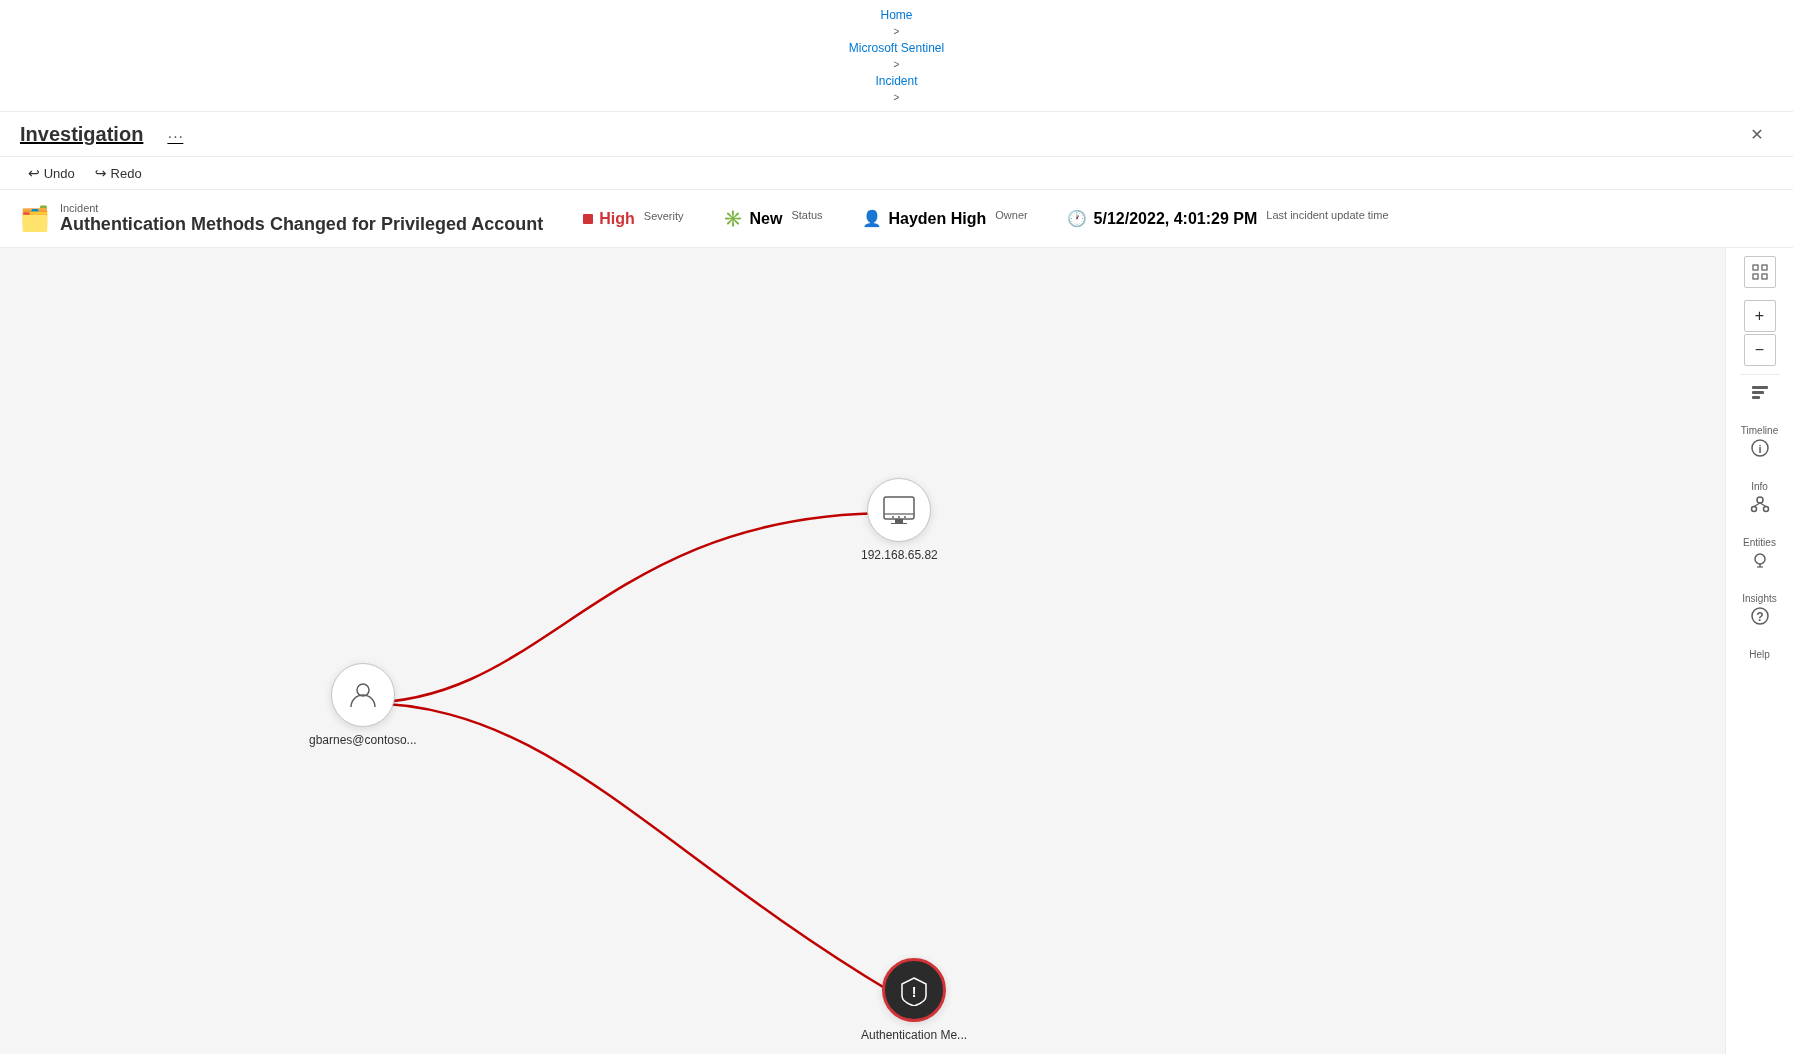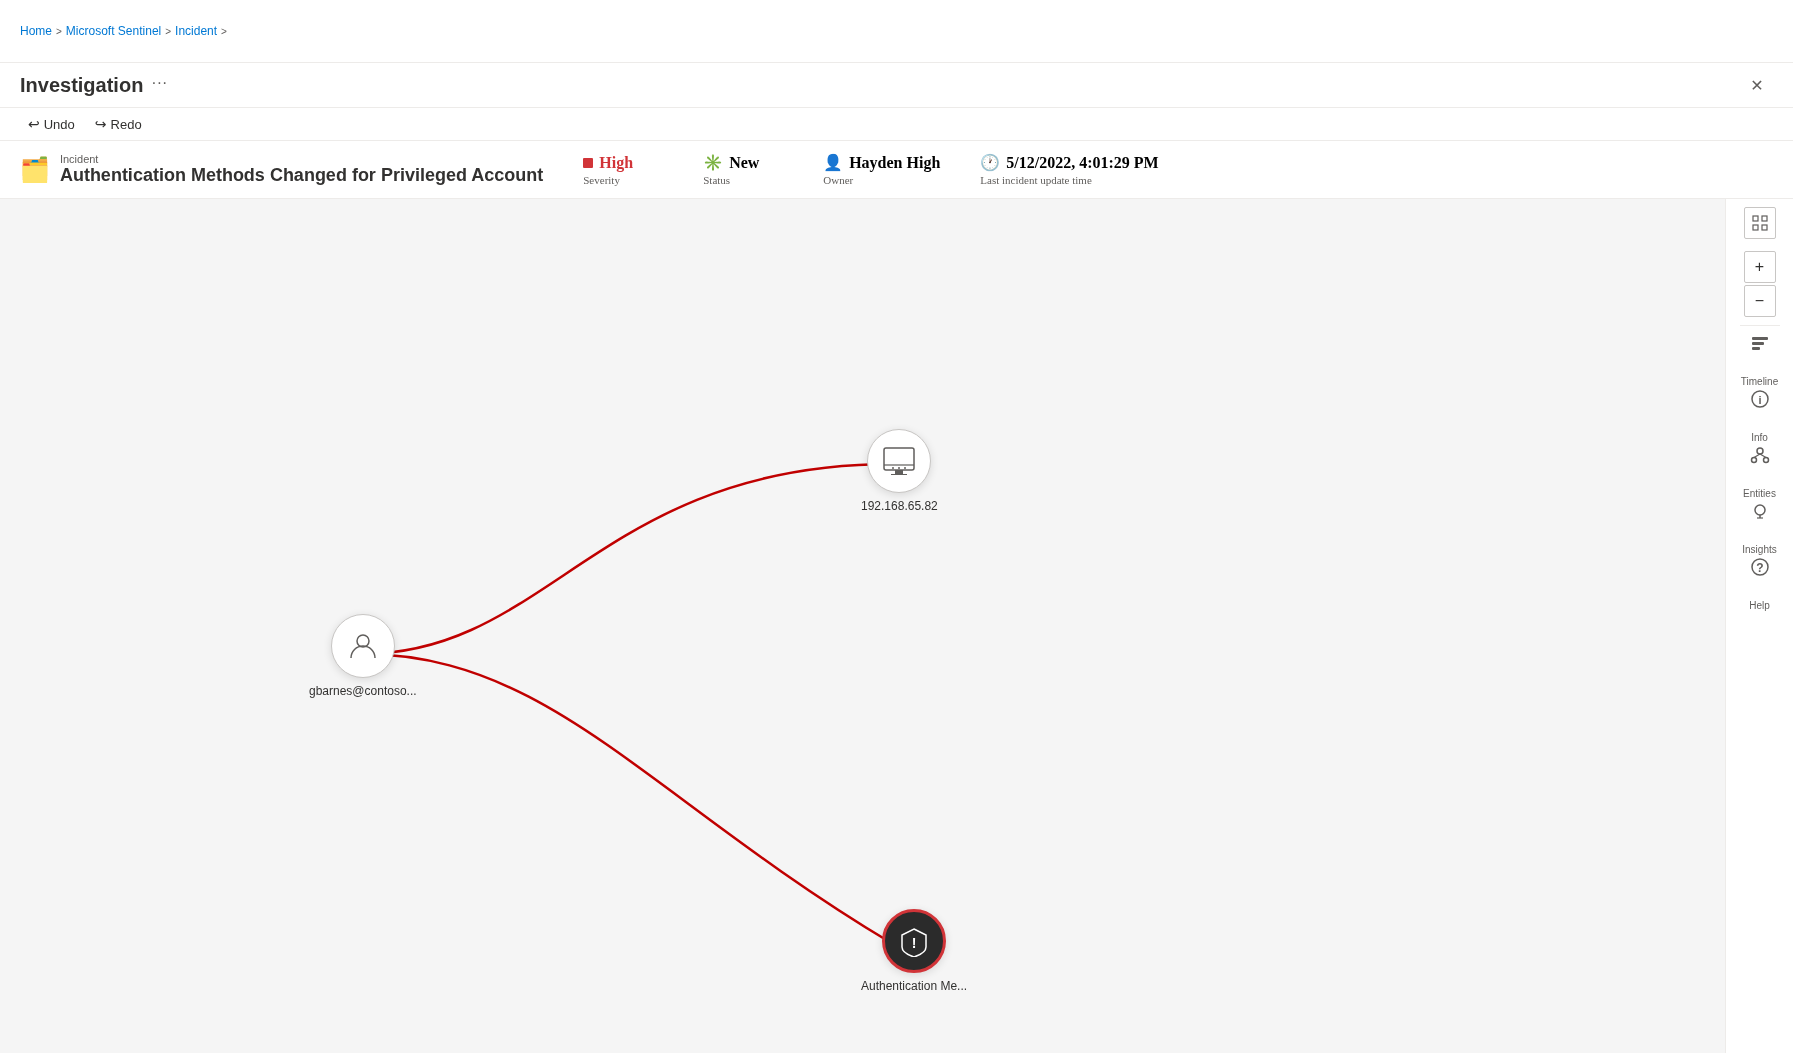--- a/index.html
+++ b/index.html
@@ -9,42 +9,44 @@
       width: 1793px;
       height: 1054px;
       overflow: hidden;
       position: relative;
     }
 
     
     .breadcrumb {
       display: flex;
       align-items: center;
-      padding: 24px 20px;
+      padding: 8px 20px;
       font-size: 12px;
       color: #0078d4;
       gap: 4px;
       border-bottom: 1px solid #edebe9;
+      flex-direction: column;
     }
     .breadcrumb span { color: #605e5c; }
     .breadcrumb a { color: #0078d4; text-decoration: none; }
     .breadcrumb-sep { color: #605e5c; font-size: 10px; }
 
     
     .title-bar {
       display: flex;
       align-items: center;
       justify-content: space-between;
       padding: 6px 20px;
       border-bottom: 1px solid #edebe9;
     }
     .title-left {
       display: flex;
-      align-items: flex-start;
-      gap: 8px;
+      align-items: flex-end;
+      gap: 24px;
+      text-decoration: underline;
     }
     .title-text {
       font-size: 20px;
       font-weight: 600;
       color: #323130;
     }
     .title-ellipsis {
       font-size: 16px;
       color: #605e5c;
       cursor: pointer;
@@ -106,24 +108,23 @@
       color: #605e5c;
     }
     .incident-title-text {
       font-size: 18px;
       font-weight: 600;
       color: #323130;
     }
 
     .info-item {
       display: flex;
-      flex-direction: column;
-      gap: 2px;
+      flex-direction: row;
+      gap: 9px;
       min-width: 80px;
-      font-family: Liberation Serif, serif;
     }
     .info-item-value {
       display: flex;
       align-items: center;
       gap: 6px;
       font-size: 16px;
       font-weight: 600;
     }
     .info-item-label {
       font-size: 11px;

